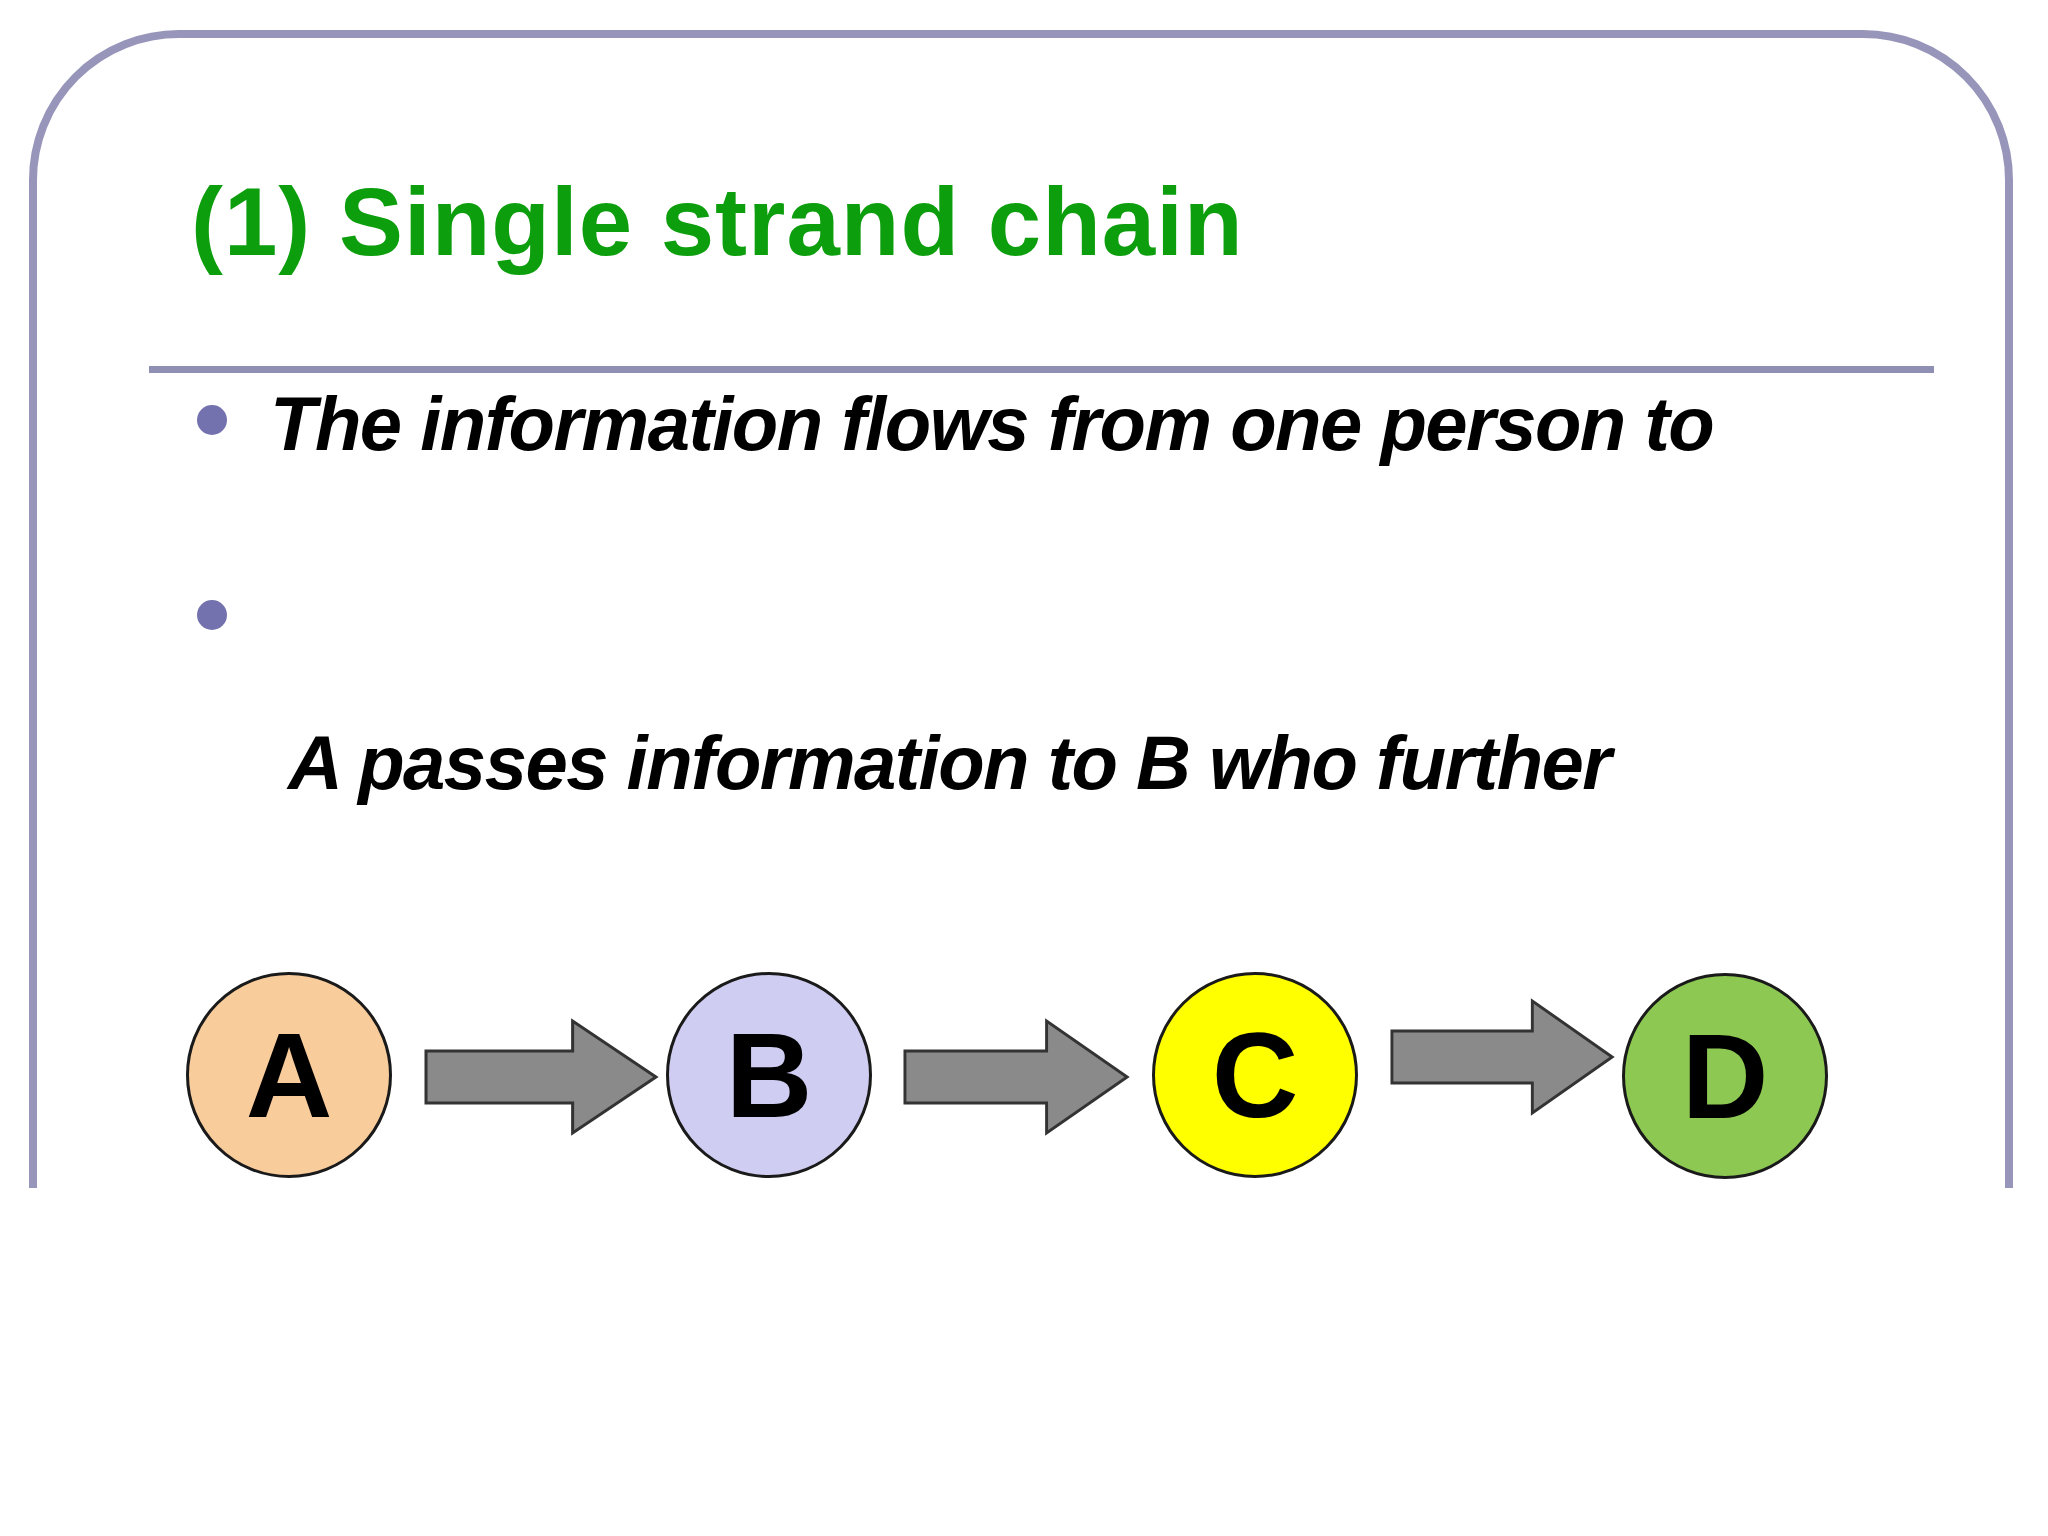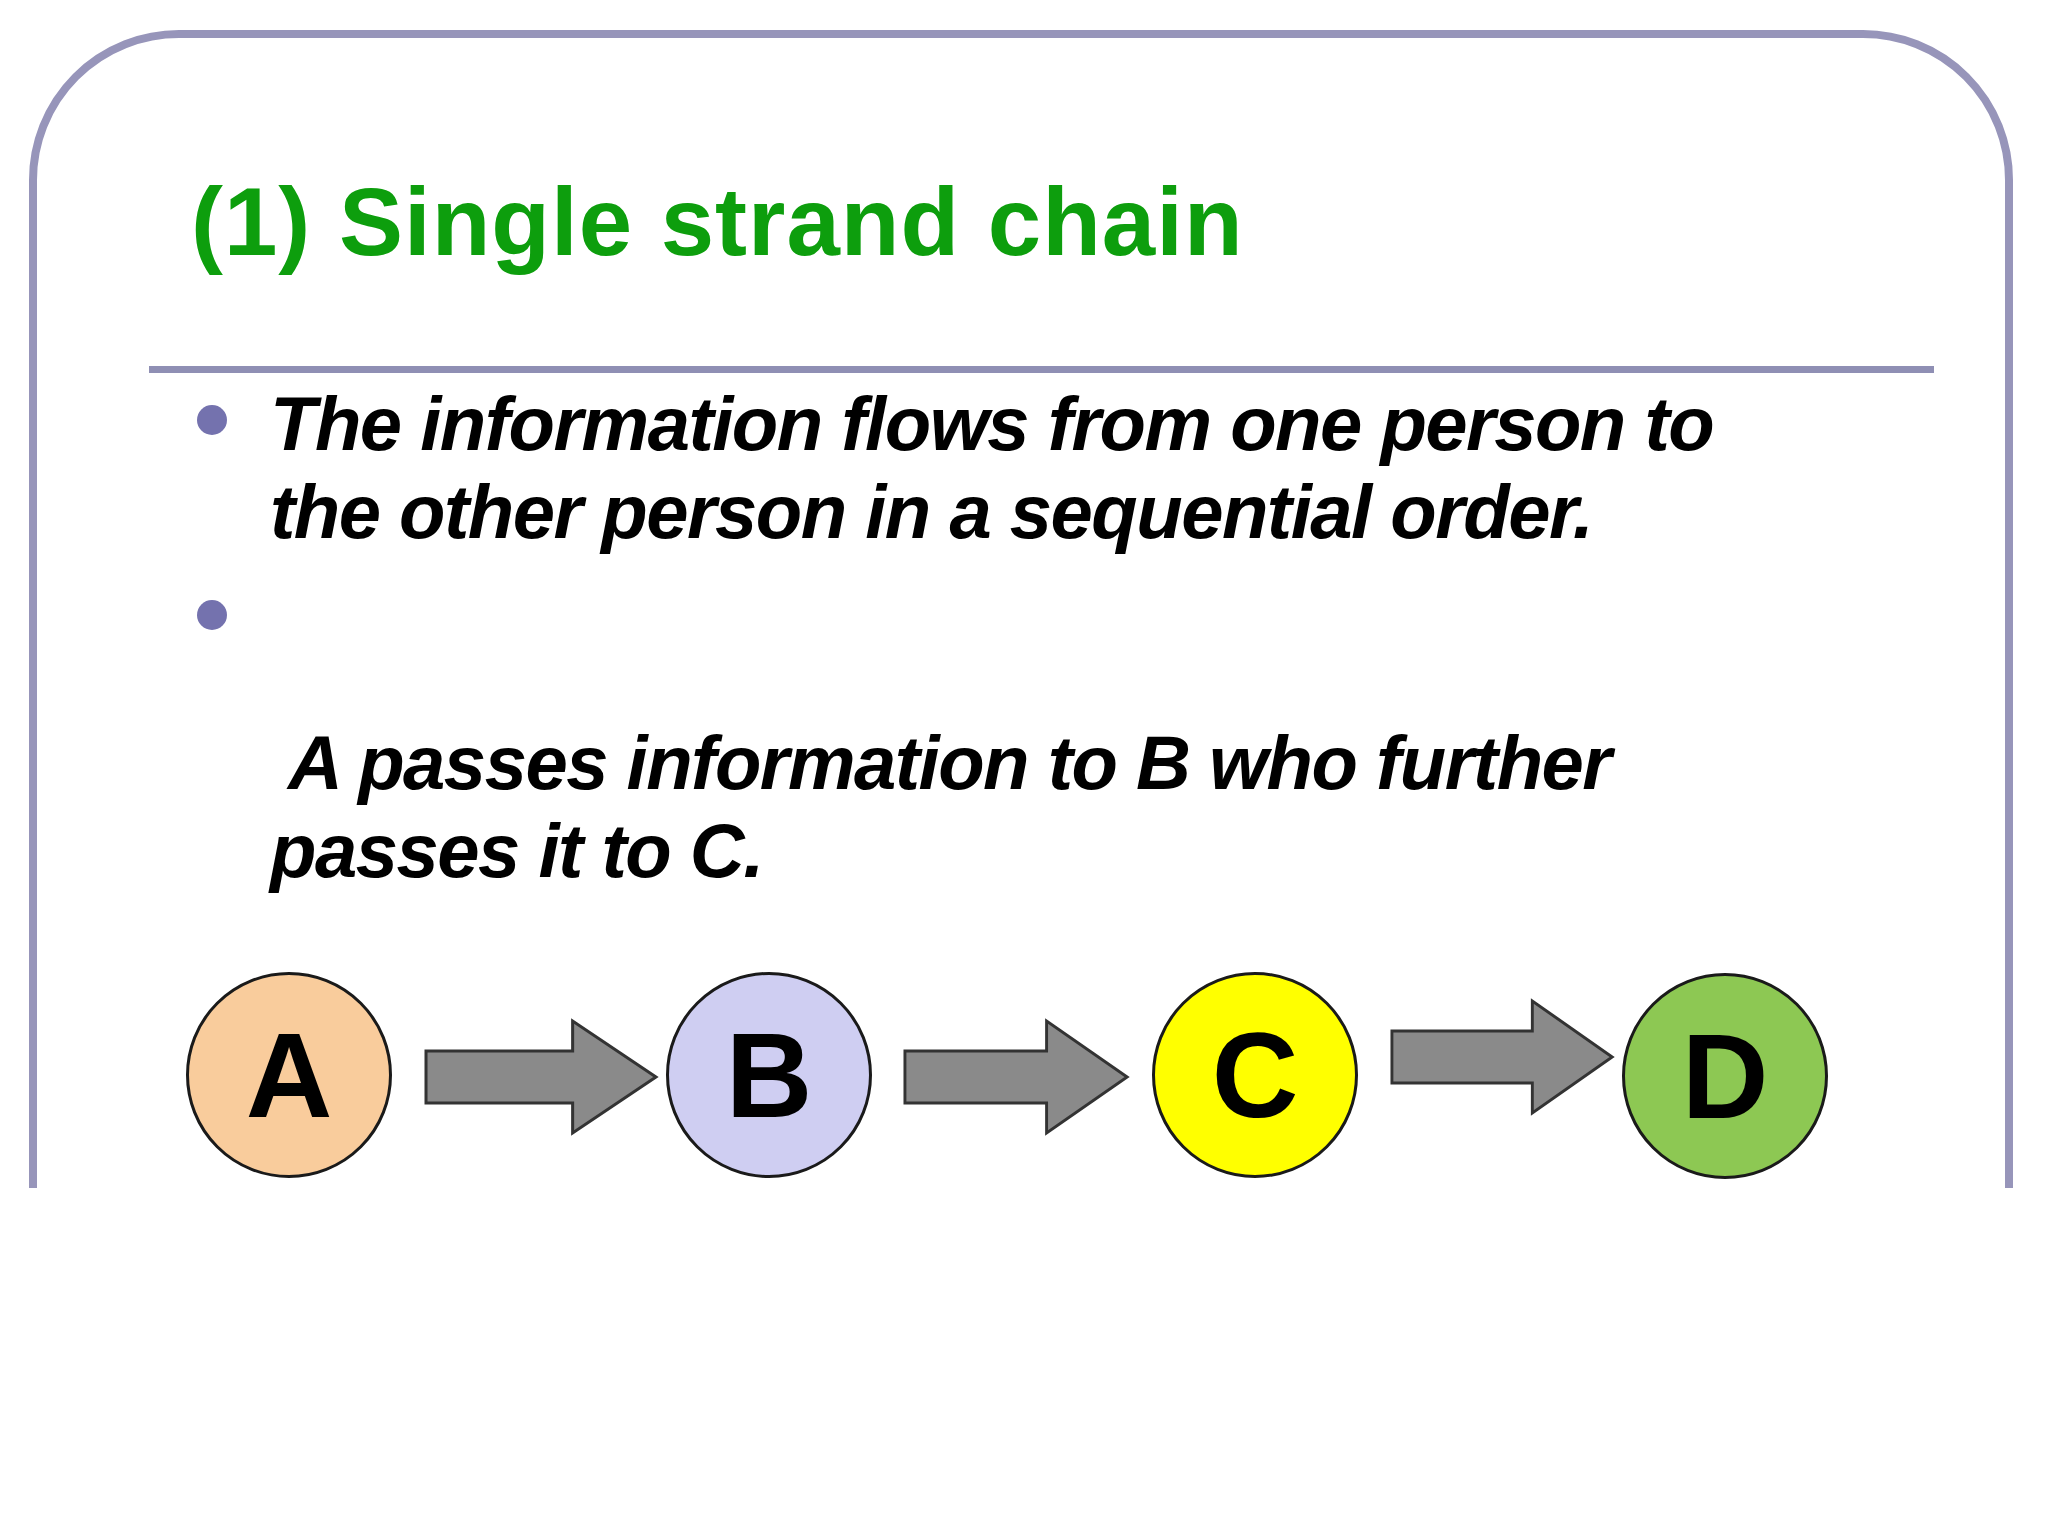--- a/index.html
+++ b/index.html
@@ -92,28 +92,26 @@
 
   <div class="frame" style="border-color: rgb(151, 149, 186);"></div>
 
   <div class="title" style="color: rgb(13, 158, 13);">(1) Single strand chain</div>
 
   <div class="separator" style="background-color: rgb(143, 143, 180);"></div>
 
   <span class="bullet-dot dot-1" style="background-color: rgb(116, 114, 174);"></span>
   <div class="text-block tb-1" style="color: rgb(0, 0, 0);">
     <div class="body-line">The information flows from one person to</div>
-    <div class="body-line">the other person in a sequential order.</div>
   </div>
 
   <span class="bullet-dot dot-2" style="background-color: rgb(116, 114, 174);"></span>
 
   <div class="text-block tb-3" style="color: rgb(0, 0, 0);">
     <div class="body-line indent-sm">A passes information to B who further</div>
-    <div class="body-line">passes it to C.</div>
   </div>
 
   <div class="node node-a" style="background-color: rgb(249, 204, 156); border-color: rgb(26, 26, 26);">
     <span class="node-label" style="color: rgb(0, 0, 0);">A</span>
   </div>
 
   <svg class="arrow arrow-1" viewBox="0 0 235 120" preserveAspectRatio="none">
     <polygon points="2,34 148,34 148,4 231,60 148,116 148,86 2,86" stroke-width="3" fill="#8a8a8a" stroke="#333333"></polygon>
   </svg>
 

